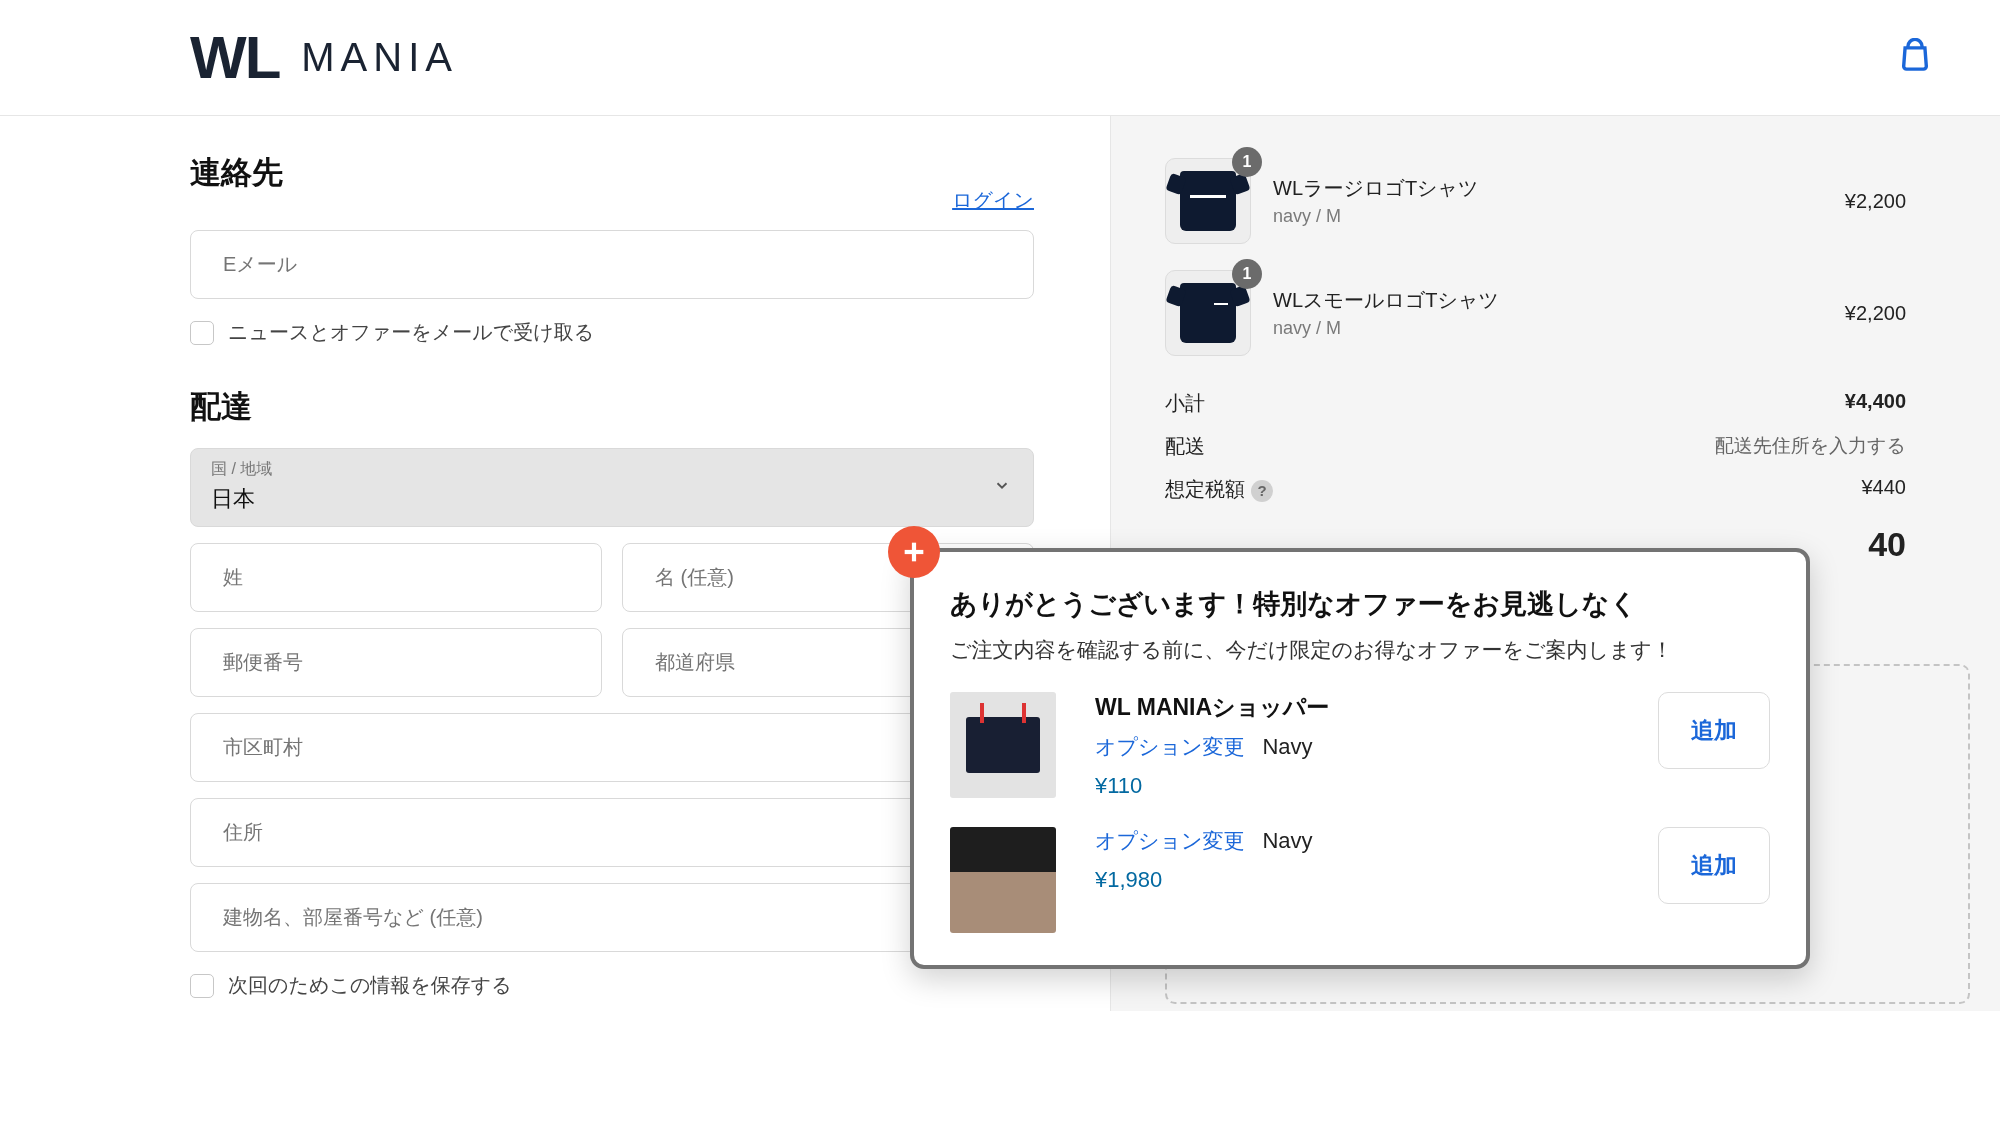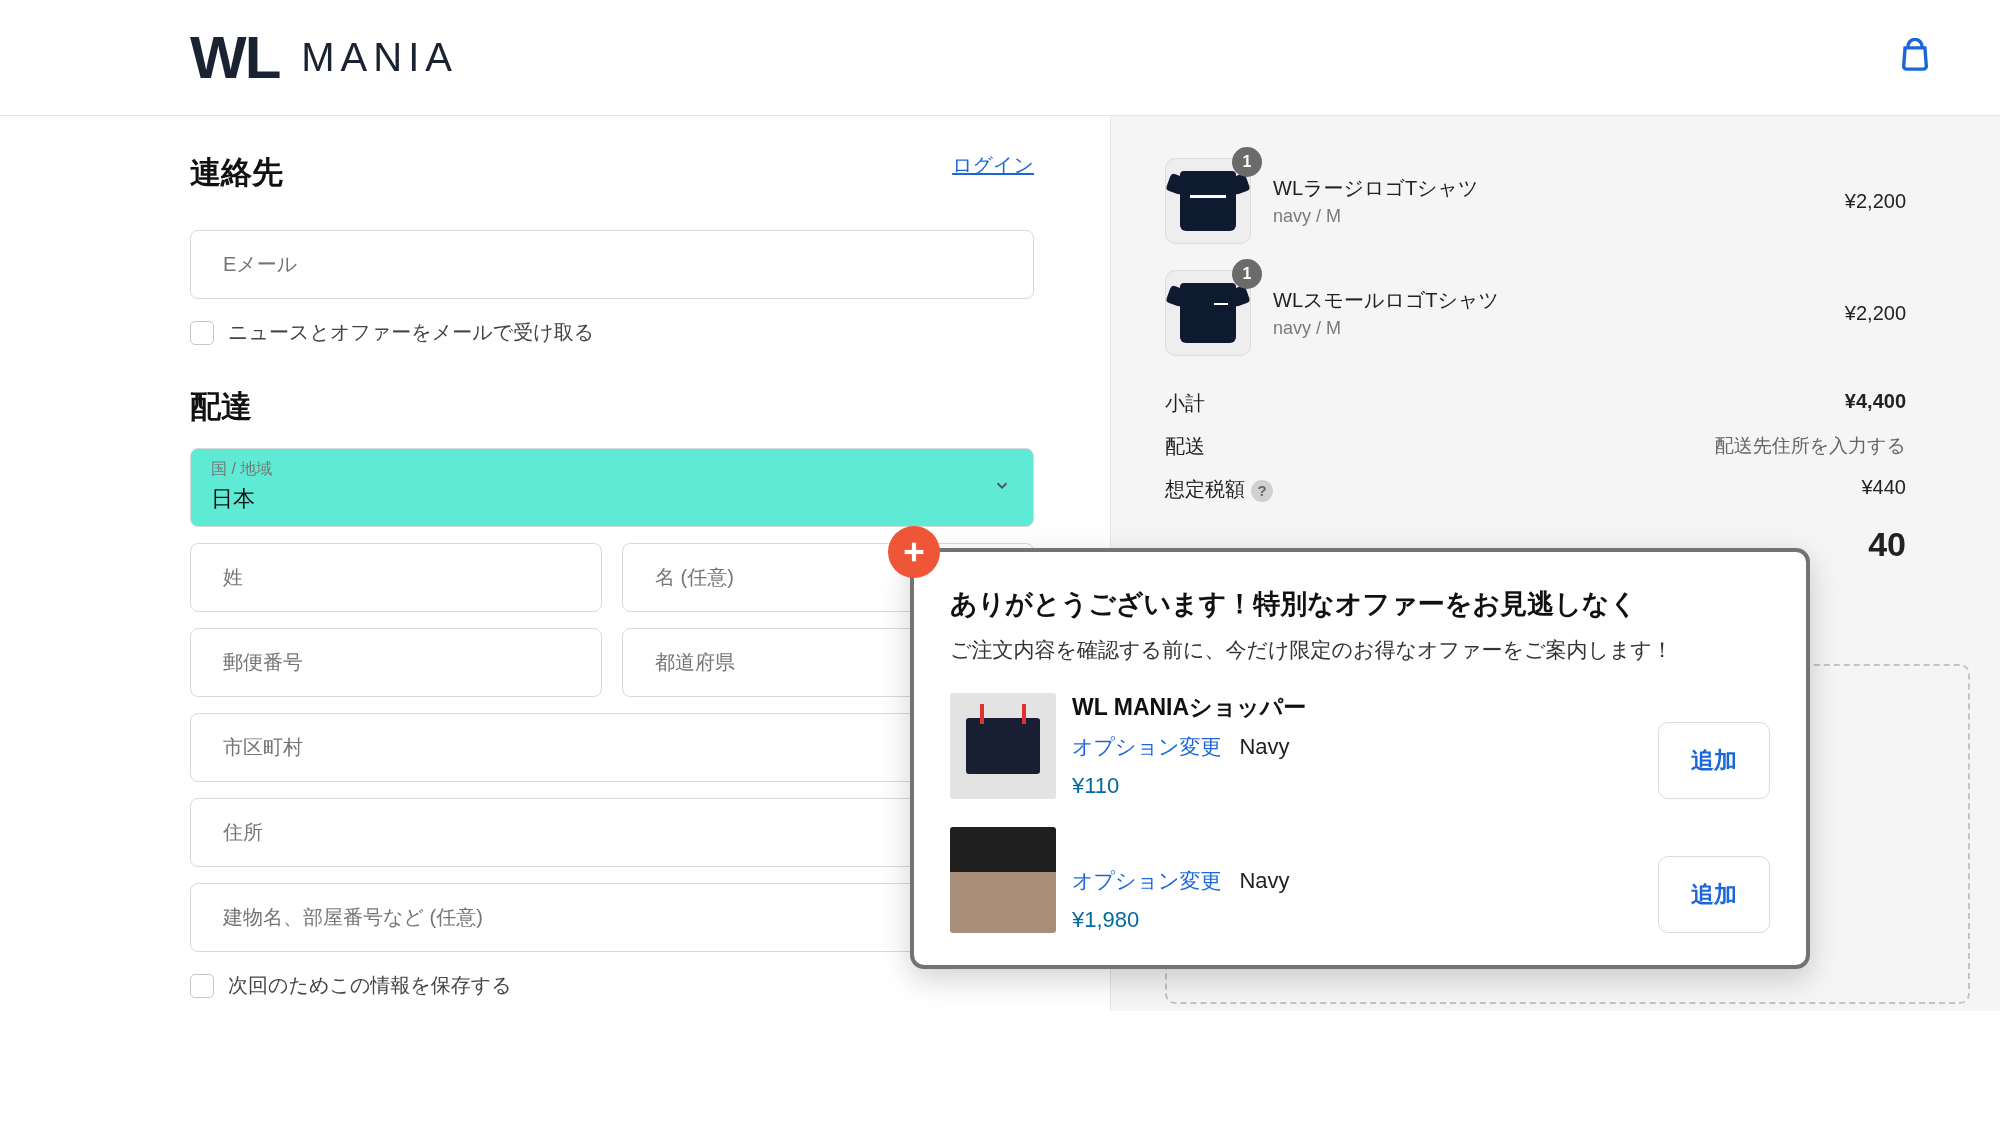--- a/index.html
+++ b/index.html
@@ -7,24 +7,24 @@
   .page{width:2000px;height:1011px;position:relative;overflow:hidden;}
   .header{height:116px;border-bottom:1px solid #e6e6e6;display:flex;align-items:center;justify-content:space-between;padding:0 68px 0 190px;}
   .logo{display:flex;align-items:center;gap:16px;}
   .logo-wl{font-size:60px;font-weight:900;letter-spacing:-2px;color:#1a2332;}
   .logo-mania{font-size:40px;font-weight:400;letter-spacing:6px;color:#1a2332;margin-left:6px;}
   .cart-icon svg{width:34px;height:34px;stroke:#1b67d9;fill:none;stroke-width:2.4;}
   .main{display:flex;height:calc(100% - 116px);}
   .left{flex:0 0 55.5%;padding:36px 76px 0 190px;}
   .right{flex:1;background:#f5f5f5;border-left:1px solid #e6e6e6;padding:42px 94px 0 54px;position:relative;}
   .section-title{font-size:31px;font-weight:700;margin-bottom:20px;color:#111;}
-  .login-row{display:flex;justify-content:space-between;align-items:flex-start;}
+  .login-row{display:flex;justify-content:space-between;align-items:flex-end;}
   .login-link{color:#1b67d9;font-size:20px;text-decoration:underline;cursor:pointer;}
   .field{width:100%;border:1px solid #d9d9d9;border-radius:8px;padding:22px 32px;font-size:20px;color:#888;background:#fff;margin-top:16px;}
-  .field-labeled{width:100%;border:1px solid #d9d9d9;border-radius:8px;padding:10px 20px 12px;background:#5eead4;margin-top:16px;position:relative;}
+  .field-labeled{width:100%;border:1px solid #d9d9d9;border-radius:8px;padding:10px 20px 12px;background:#e5e5e5;margin-top:16px;position:relative;}
   .field-small-label{font-size:16px;color:#777;}
   .field-value{font-size:22px;color:#111;margin-top:4px;}
   .chevron{position:absolute;right:22px;top:50%;transform:translateY(-50%);}
   .chevron svg{width:18px;height:18px;stroke:#555;stroke-width:2.5;fill:none;}
   .check-row{display:flex;align-items:center;gap:14px;margin-top:20px;}
   .checkbox{width:24px;height:24px;border:1.6px solid #c7c7c7;border-radius:5px;background:#fff;flex:0 0 auto;}
   .check-label{font-size:20px;color:#444;}
   .row2{display:flex;gap:20px;}
   .row2 .field{flex:1;}
   .cart-item{display:flex;align-items:center;gap:22px;margin-bottom:26px;}
@@ -45,21 +45,21 @@
   .total-row .muted{color:#666;font-size:19px;}
   .help-badge{display:inline-flex;align-items:center;justify-content:center;width:22px;height:22px;border-radius:50%;background:#d0d0d0;color:#666;font-size:15px;font-weight:700;margin-left:6px;}
   .big-total{font-size:34px;font-weight:700;}
   .big-total-row{display:flex;justify-content:flex-end;align-items:center;font-size:30px;gap:8px;padding:14px 0 0;}
   
   .offer{position:absolute;left:910px;top:548px;width:900px;background:#fff;border:4px solid #737373;border-radius:14px;padding:34px 36px 32px;box-shadow:0 10px 30px rgba(0,0,0,0.18);}
   .offer-plus{position:absolute;left:-26px;top:-26px;width:52px;height:52px;border-radius:50%;background:#ef5537;display:flex;align-items:center;justify-content:center;}
   .offer-plus svg{width:28px;height:28px;stroke:#fff;stroke-width:3.6;}
   .offer-title{font-size:27px;font-weight:700;color:#111;margin-bottom:14px;}
   .offer-sub{font-size:21px;color:#333;margin-bottom:28px;}
-  .offer-item{display:flex;align-items:flex-end;gap:16px;margin-bottom:28px;}
+  .offer-item{display:flex;align-items:flex-start;gap:39px;margin-bottom:28px;}
   .offer-item:last-child{margin-bottom:0;}
   .offer-thumb{width:106px;height:106px;background:#e3e3e3;border-radius:3px;display:flex;align-items:center;justify-content:center;position:relative;overflow:hidden;}
   .bag{width:74px;height:56px;background:#181f33;border-radius:3px;position:relative;}
   .bag::before,.bag::after{content:"";position:absolute;top:-14px;width:4px;height:20px;background:#d33;}
   .bag::before{left:14px;}
   .bag::after{right:14px;}
   .cap{width:106px;height:106px;background:linear-gradient(#1e1e1e 0 42%,#a88d78 42% 100%);}
   .offer-info{flex:1;}
   .offer-name{font-size:23px;font-weight:700;color:#111;margin-bottom:10px;}
   .offer-option-line{display:flex;align-items:center;gap:18px;margin-bottom:12px;}

